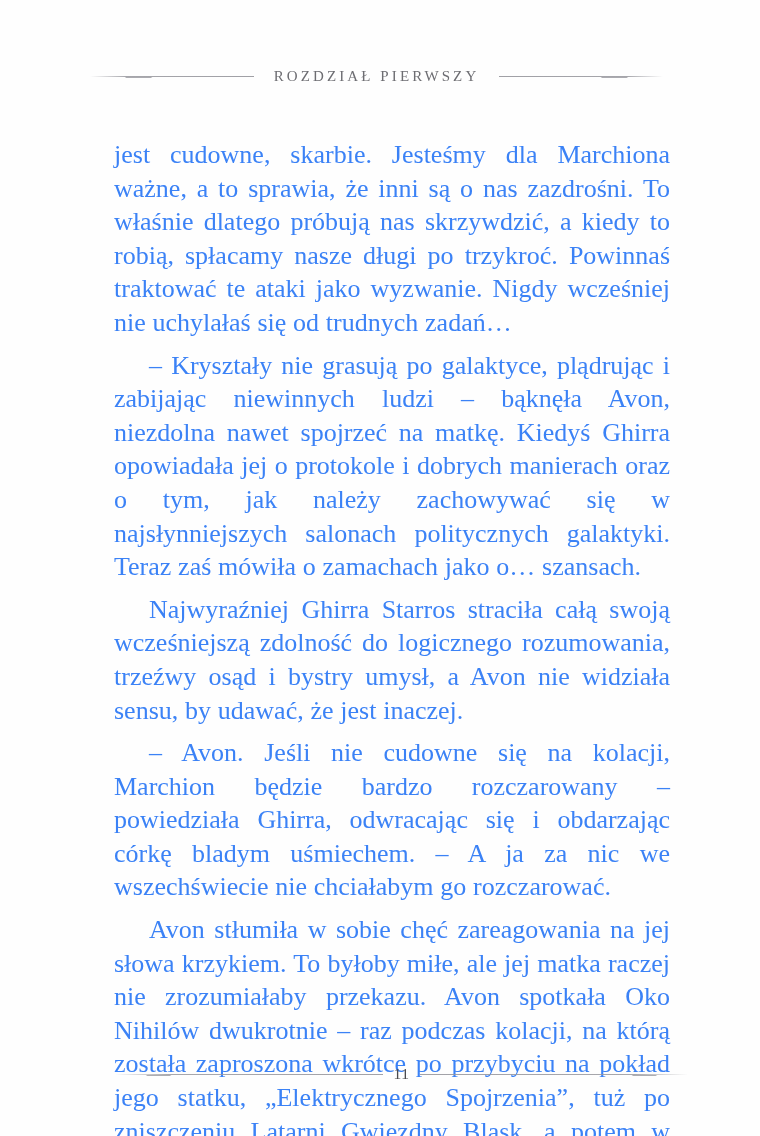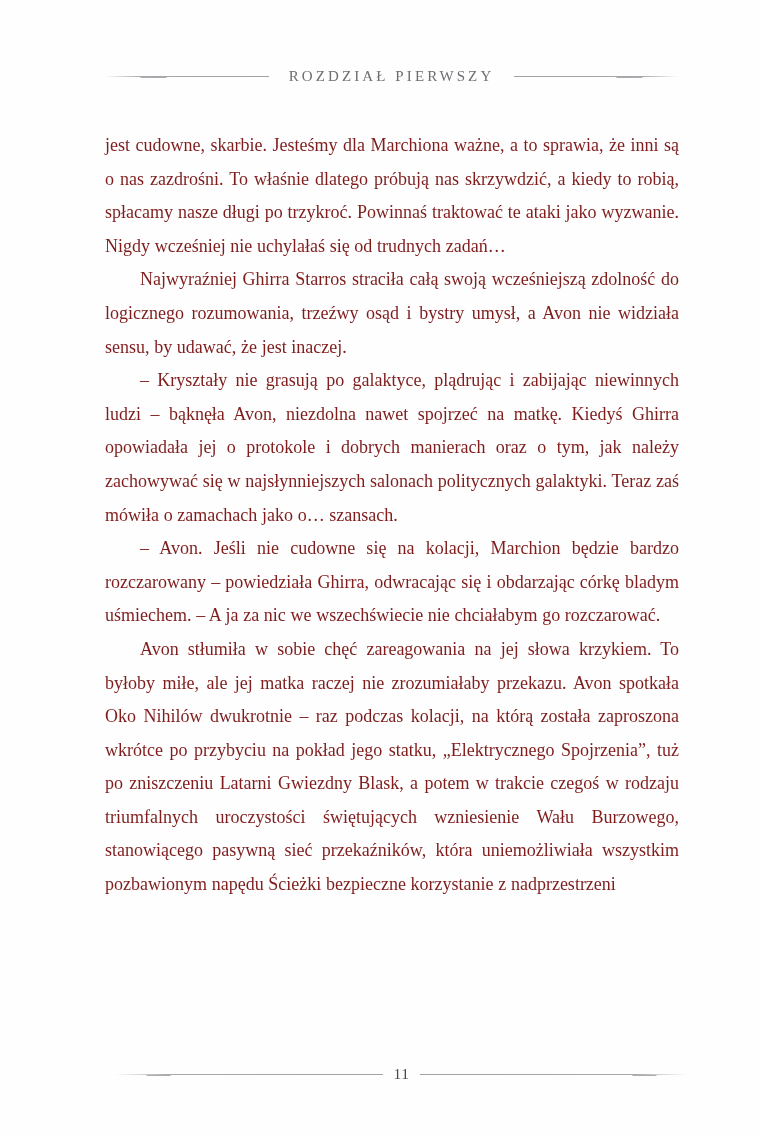--- a/index.html
+++ b/index.html
@@ -22,21 +22,21 @@
     width: 760px;
     height: 1136px;
     background: #fefefe;
     box-sizing: border-box;
   }
 
   
   .running-head {
     position: absolute;
     top: 60px;
-    left: 105px;
+    left: 90px;
     width: 573px;
     height: 32px;
     display: flex;
     align-items: center;
     justify-content: center;
     gap: 0;
   }
 
   .head-rule {
     flex: 1 1 auto;
@@ -88,28 +88,28 @@
 
   
   .text-column {
     position: absolute;
     top: 129px;
     left: 105px;
     width: 574px;
   }
 
   .para {
-    margin: 0;
-    font-size: 18px;
+    margin: 9px;
+    font-size: 26px;
     line-height: 33.6px;
     text-align: justify;
     text-justify: inter-word;
     -webkit-hyphens: none;
     hyphens: none;
-    color: #7f1d1d;
+    color: #3b82f6;
     word-spacing: 0.01em;
   }
 
   .para.indent {
     text-indent: 35px;
   }
 
   .para.last-flush > :last-child {
     
   }
@@ -177,22 +177,22 @@
 <div class="page">
 
   <div class="running-head">
     <span class="head-rule left"></span>
     <span class="head-title">ROZDZIAŁ PIERWSZY</span>
     <span class="head-rule right"></span>
   </div>
 
   <div class="text-column">
     <p class="para">jest cudowne, skarbie. Jesteśmy dla Marchiona ważne, a to sprawia, że inni są o nas zazdrośni. To właśnie dlatego próbują nas skrzywdzić, a kiedy to robią, spłacamy nasze długi po trzykroć. Powinnaś traktować te ataki jako wyzwanie. Nigdy wcześniej nie uchylałaś się od trudnych zadań…</p>
+    <p class="para indent">– Kryształy nie grasują po galaktyce, plądrując i zabijając niewinnych ludzi – bąknęła Avon, niezdolna nawet spojrzeć na matkę. Kiedyś Ghirra opowiadała jej o protokole i dobrych manierach oraz o tym, jak należy zachowywać się w najsłynniejszych salonach politycznych galaktyki. Teraz zaś mówiła o zamachach jako o… szansach.</p>
     <p class="para indent">Najwyraźniej Ghirra Starros straciła całą swoją wcześniejszą zdolność do logicznego rozumowania, trzeźwy osąd i bystry umysł, a Avon nie widziała sensu, by udawać, że jest inaczej.</p>
-    <p class="para indent">– Kryształy nie grasują po galaktyce, plądrując i zabijając niewinnych ludzi – bąknęła Avon, niezdolna nawet spojrzeć na matkę. Kiedyś Ghirra opowiadała jej o protokole i dobrych manierach oraz o tym, jak należy zachowywać się w najsłynniejszych salonach politycznych galaktyki. Teraz zaś mówiła o zamachach jako o… szansach.</p>
     <p class="para indent">– Avon. Jeśli nie cudowne się na kolacji, Marchion będzie bardzo rozczarowany – powiedziała Ghirra, odwracając się i obdarzając córkę bladym uśmiechem. – A ja za nic we wszechświecie nie chciałabym go rozczarować.</p>
     <p class="para indent">Avon stłumiła w sobie chęć zareagowania na jej słowa krzykiem. To byłoby miłe, ale jej matka raczej nie zrozumiałaby przekazu. Avon spotkała Oko Nihilów dwukrotnie – raz podczas kolacji, na którą została zaproszona wkrótce po przybyciu na pokład jego statku, „Elektrycznego Spojrzenia”, tuż po zniszczeniu Latarni Gwiezdny Blask, a potem w trakcie czegoś w rodzaju triumfalnych uroczystości świętujących wzniesienie Wału Burzowego, stanowiącego pasywną sieć przekaźników, która uniemożliwiała wszystkim pozbawionym napędu Ścieżki bezpieczne korzystanie z nadprzestrzeni</p>
   </div>
 
   <div class="folio">
     <span class="folio-rule left"></span>
     <span class="folio-number">11</span>
     <span class="folio-rule right"></span>
   </div>
 

